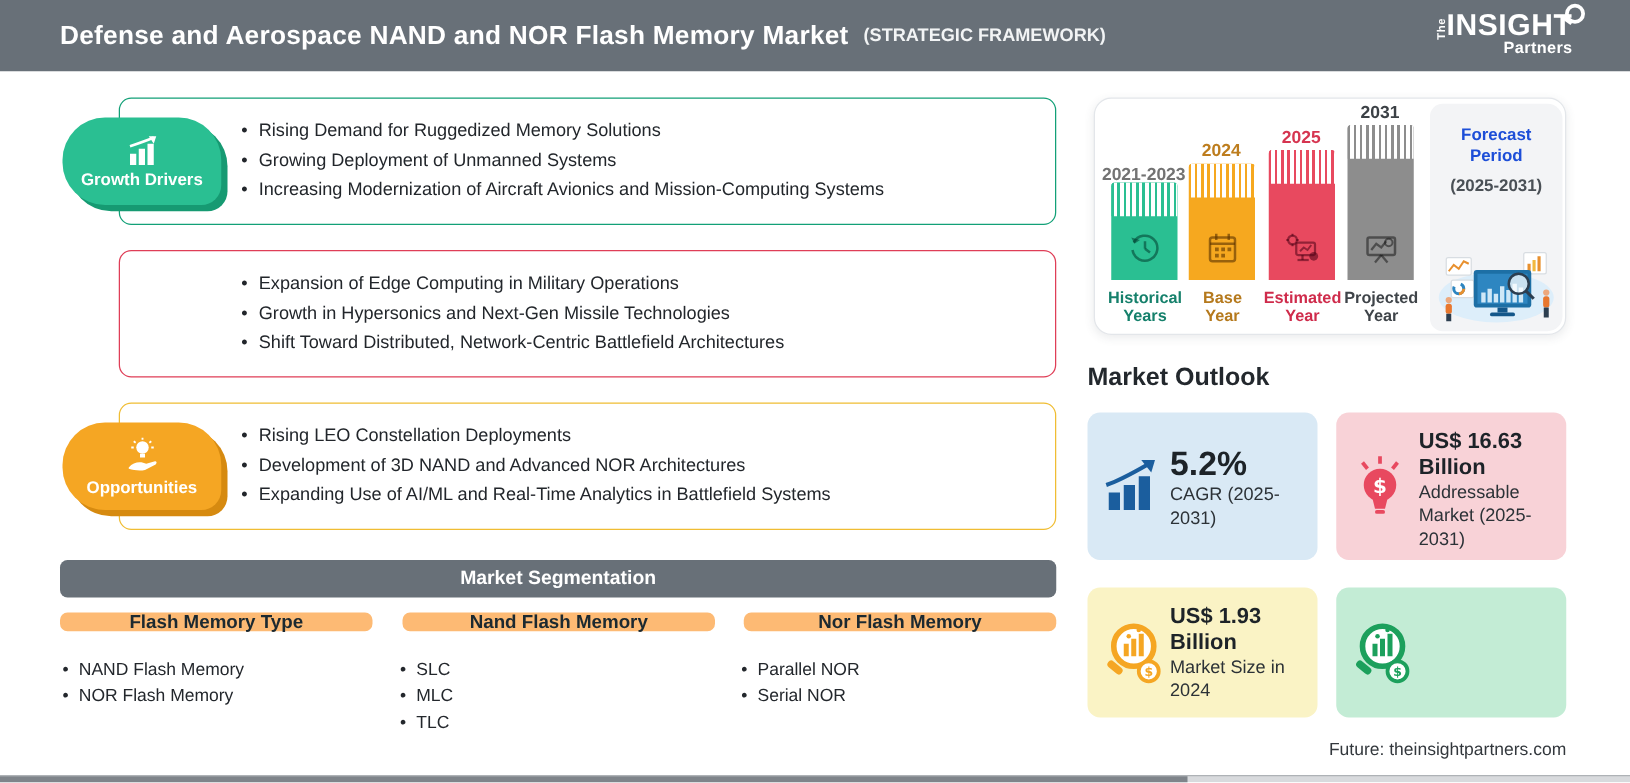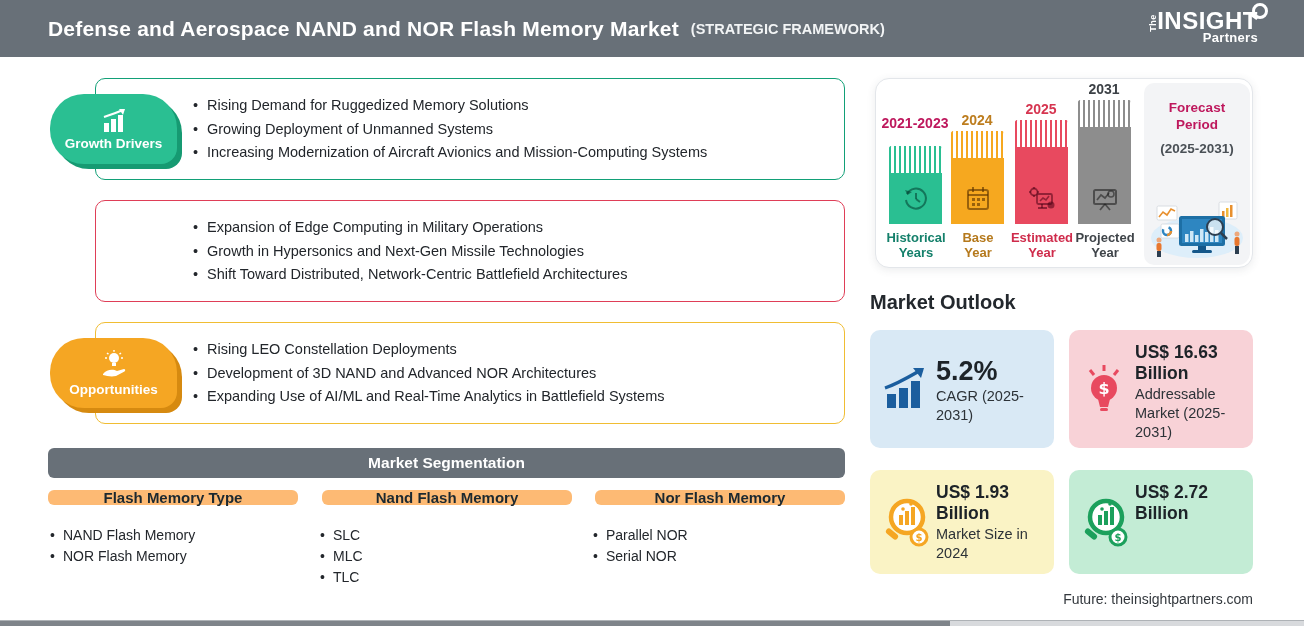--- a/index.html
+++ b/index.html
@@ -57,33 +57,33 @@
   .bar-1{ left:13px;  top:67px; height:78px;  background:#2abf92; }
   .bar-2{ left:75px;  top:52px; height:93px;  background:#f6a81f; }
   .bar-3{ left:139px; top:41px; height:104px; background:#e8495f; }
   .bar-4{ left:202px; top:21px; height:124px; background:#8d8d8d; }
   .bar-1 .tl-stripes{ background:repeating-linear-gradient(90deg,#2abf92 0 2px,#fff 2px 5px); }
   .bar-2 .tl-stripes{ background:repeating-linear-gradient(90deg,#f6a81f 0 2px,#fff 2px 5px); }
   .bar-3 .tl-stripes{ background:repeating-linear-gradient(90deg,#e8495f 0 2px,#fff 2px 5px); }
   .bar-4 .tl-stripes{ background:repeating-linear-gradient(90deg,#8d8d8d 0 2px,#fff 2px 5px); }
   .tl-bar-icon{ position:absolute; left:50%; transform:translateX(-50%); bottom:12px; }
   .tl-year{ position:absolute; width:90px; text-align:center; font-size:14px; font-weight:bold; }
-  .year-1{ left:-6px;  top:36px; color:#be185d; }
+  .year-1{ left:-6px;  top:52px; color:#737373; }
   .year-2{ left:56px;  top:33px; color:#bd7d1e; }
   .year-3{ left:120px; top:22px; color:#d63550; }
   .year-4{ left:183px; top:2px;  color:#3c4146; }
   .tl-caption{ position:absolute; top:151px; width:74px; text-align:center; font-size:13px; font-weight:bold; line-height:15px; }
   .cap-1{ left:3px;   color:#15806b; }
   .cap-2{ left:65px;  color:#b5791c; }
   .cap-3{ left:129px; color:#cf2b4b; }
   .cap-4{ left:192px; color:#3f4449; }
 
   .forecast-panel{ position:absolute; left:268px; top:4px; width:106px; height:182px; background:#f3f4f6;
                    border-radius:10px 12px 12px 10px; text-align:center; padding-top:16px; }
-  .forecast-line{ font-size:13.5px; font-weight:bold; color:#be185d; line-height:17px;text-align:center; }
+  .forecast-line{ font-size:13.5px; font-weight:bold; color:#1d4ed8; line-height:17px;text-align:center; }
   .forecast-range{ font-size:13.5px; font-weight:bold; color:#4a5056; margin-top:8px; }
   .forecast-illustration{ position:absolute; left:50%; transform:translateX(-50%); bottom:5px; }
 
   
   .mo-title{ position:absolute; left:870px; top:291px; font-size:20px; font-weight:bold; color:#23282d; }
   .mo-card{ position:absolute; width:184px; border-radius:10px; }
   .mo-c1{ left:870px;  top:330px; height:118px; background:#d9e9f5; }
   .mo-c2{ left:1069px; top:330px; height:118px; background:#f8d2d7; }
   .mo-c3{ left:870px;  top:470px; height:104px; background:#faf3c5; }
   .mo-c4{ left:1069px; top:470px; height:104px; background:#c3ecd5; }
@@ -352,21 +352,20 @@
       <rect x="20" y="20" width="4" height="10" fill="#1ca05c"></rect>
       <rect x="26" y="16" width="4" height="14" fill="#1ca05c"></rect>
       <rect x="32" y="12" width="4" height="18" fill="#1ca05c"></rect>
       <circle cx="24" cy="14" r="1.8" fill="#1ca05c"></circle>
       <circle cx="32" cy="9" r="1.8" fill="#1ca05c"></circle>
       <rect x="6" y="36" width="14" height="6" rx="3" transform="rotate(40 13 39)" fill="#1ca05c"></rect>
       <circle cx="40" cy="42" r="8" fill="#fff" stroke="#1ca05c" stroke-width="3"></circle>
       <text x="40" y="46" text-anchor="middle" font-size="10" font-weight="bold" fill="#1ca05c" font-family="'DejaVu Sans', sans-serif">$</text>
     </svg>
     <div class="mo-text">
-      <div class="mo-value">US$ 2.72 Billion</div>
     </div>
   </div>
 
   <div class="source-line">Future: theinsightpartners.com</div>
 
   <div class="scrollbar">
     <div class="scroll-thumb"></div>
   </div>
 
 </div>

